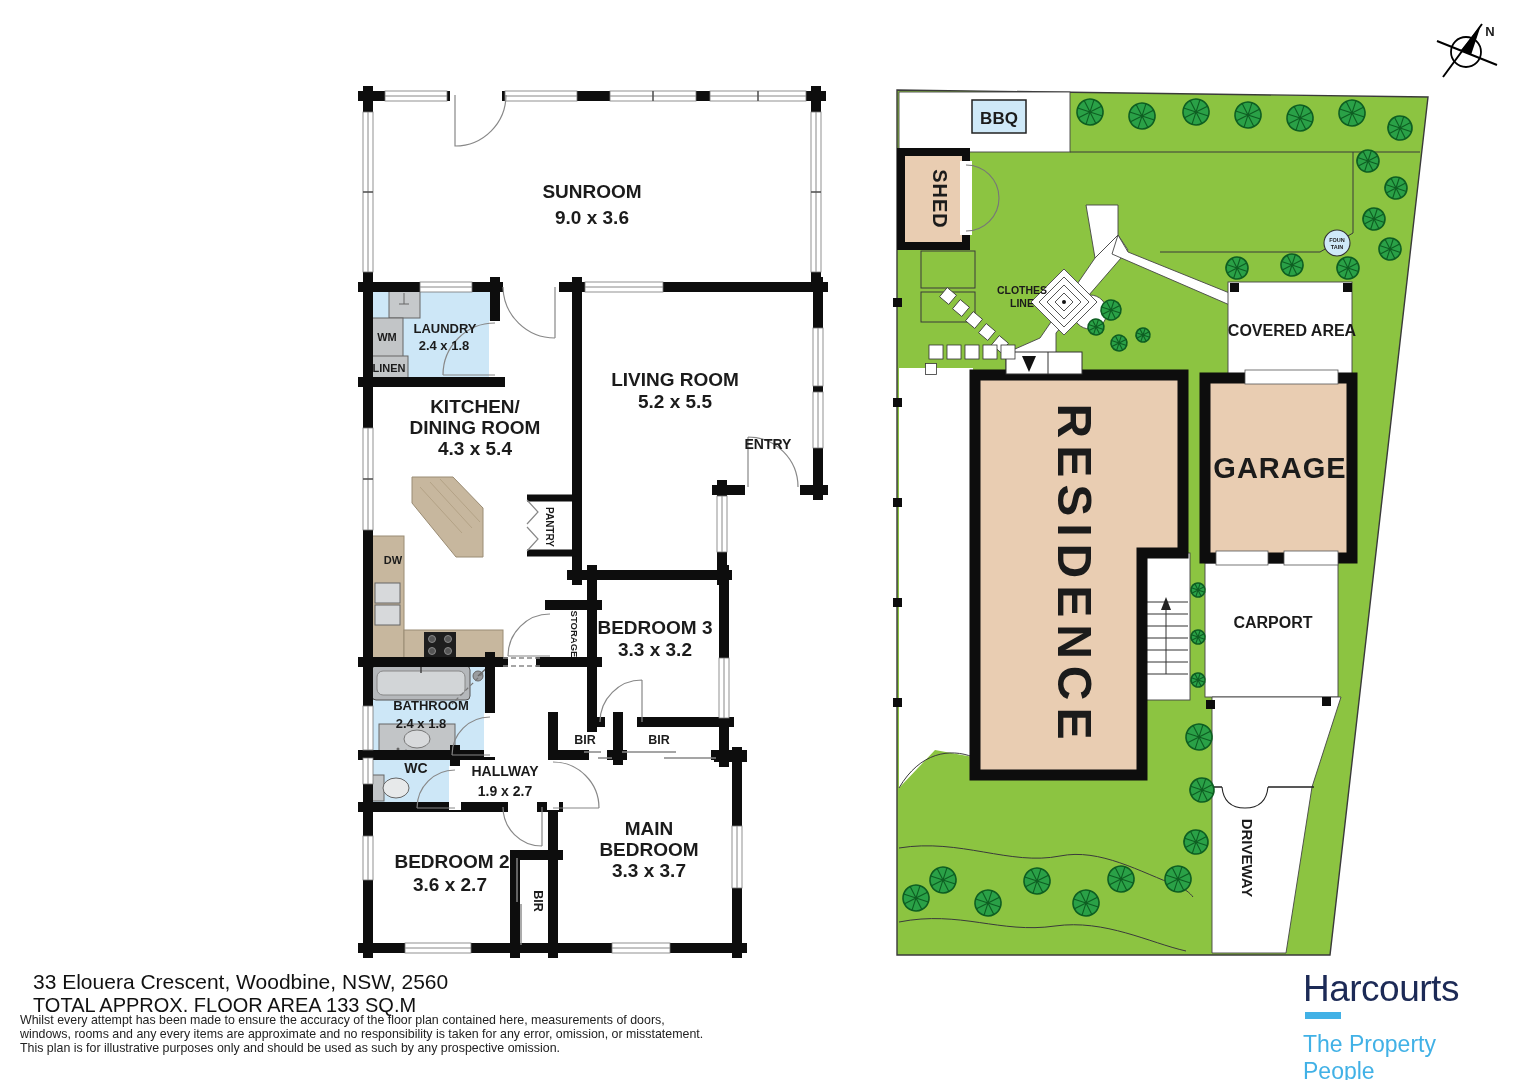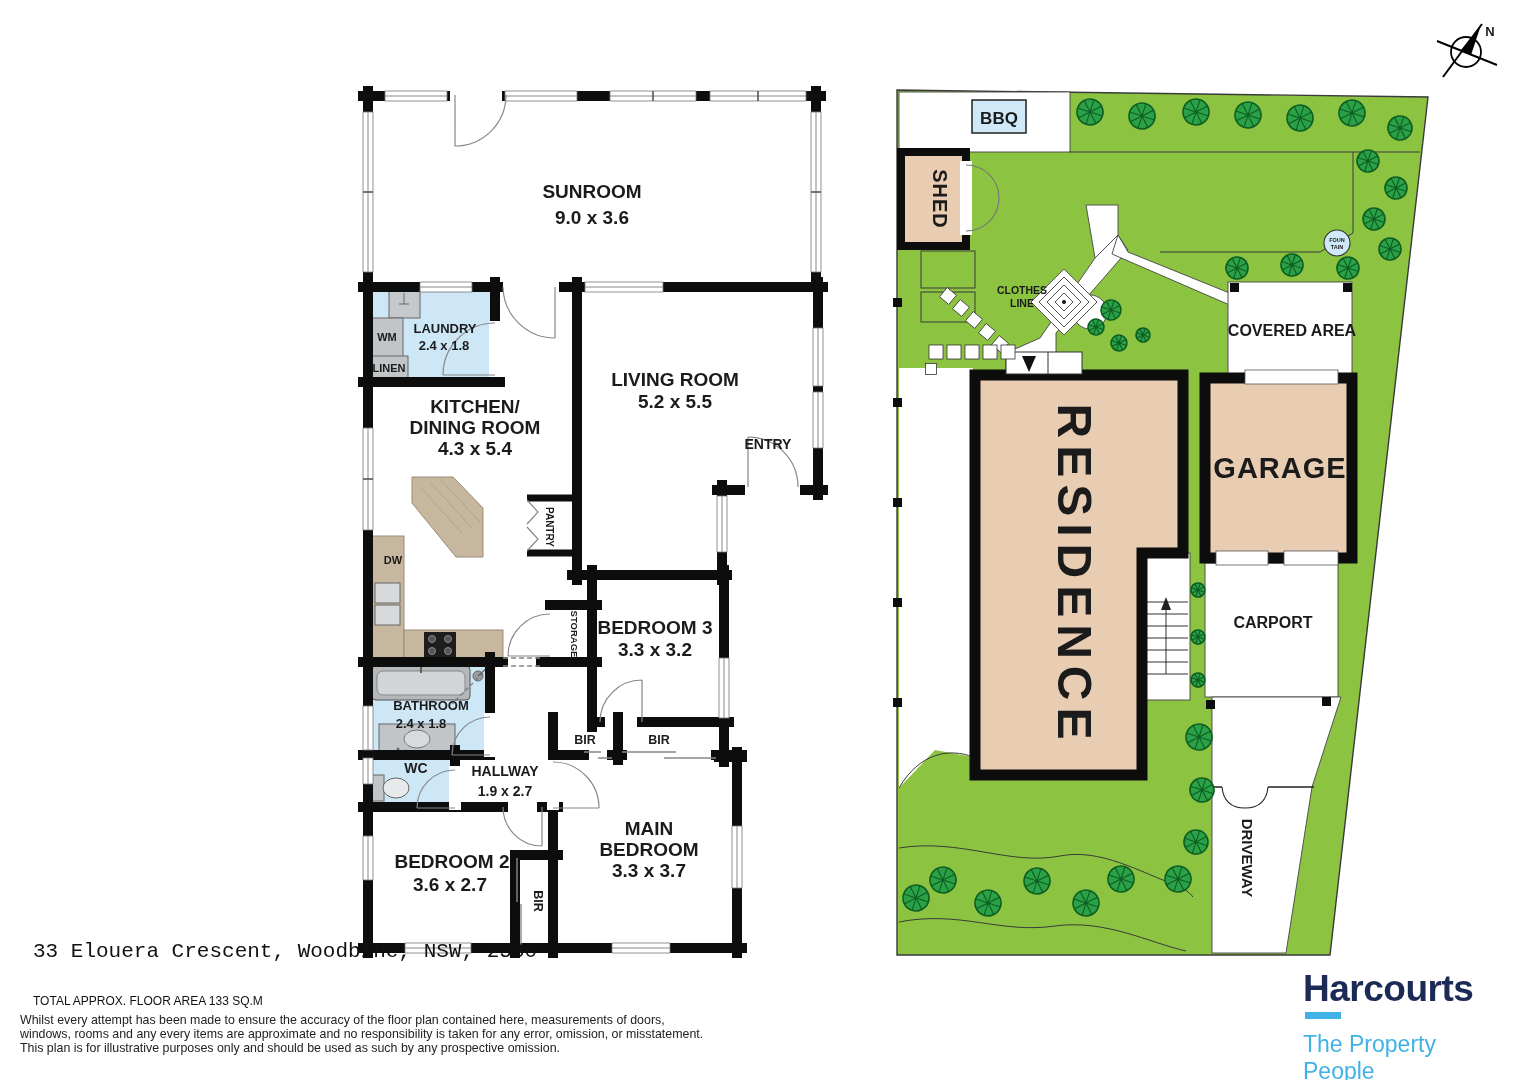--- a/index.html
+++ b/index.html
@@ -1,23 +1,23 @@
 <!DOCTYPE html>
 <html><head>
 <meta charset="utf-8">
 <style>
   html,body{margin:0;padding:0;background:#fff;}
   body{width:1527px;height:1080px;position:relative;font-family:"Liberation Sans",sans-serif;overflow:hidden;}
   .abs{position:absolute;}
   svg text{fill:#1b1b1b;font-family:"Liberation Sans",sans-serif;font-weight:600;}
-  #footer-address{left:33px;top:940px;font-size:21px;color:#111;font-family:Liberation Mono, monospace;}
-  #footer-area{left:33px;top:994px;font-size:12px;color:#111;}
+  #footer-address{left:33px;top:970px;font-size:21px;color:#111;}
+  #footer-area{left:33px;top:994px;font-size:20px;color:#111;}
   .disc{left:20px;font-size:12.4px;color:#222;line-height:1;}
   #brand{left:1303px;top:968px;width:200px;}
-  #brand-name{font-size:37px;font-weight:bold;color:#1c2a56;letter-spacing:-0.5px;}
+  #brand-name{font-size:37px;font-weight:normal;color:#1c2a56;letter-spacing:-0.5px;}
   #brand-underline{width:36px;height:7px;background:#41b1e6;margin-top:2px;margin-left:2px;}
   #brand-tagline{margin-top:12px;font-size:23px;font-weight:300;color:#41b1e6;}
 </style>
 </head>
 <body>
 
 <svg id="fp" class="abs" style="left:350px;top:80px" width="490" height="885" viewBox="350 80 490 885">
   <rect x="356" y="84" width="476" height="876" fill="#ffffff"></rect>
 
   <rect x="368" y="287" width="127" height="95" fill="#cde7f7"></rect>

